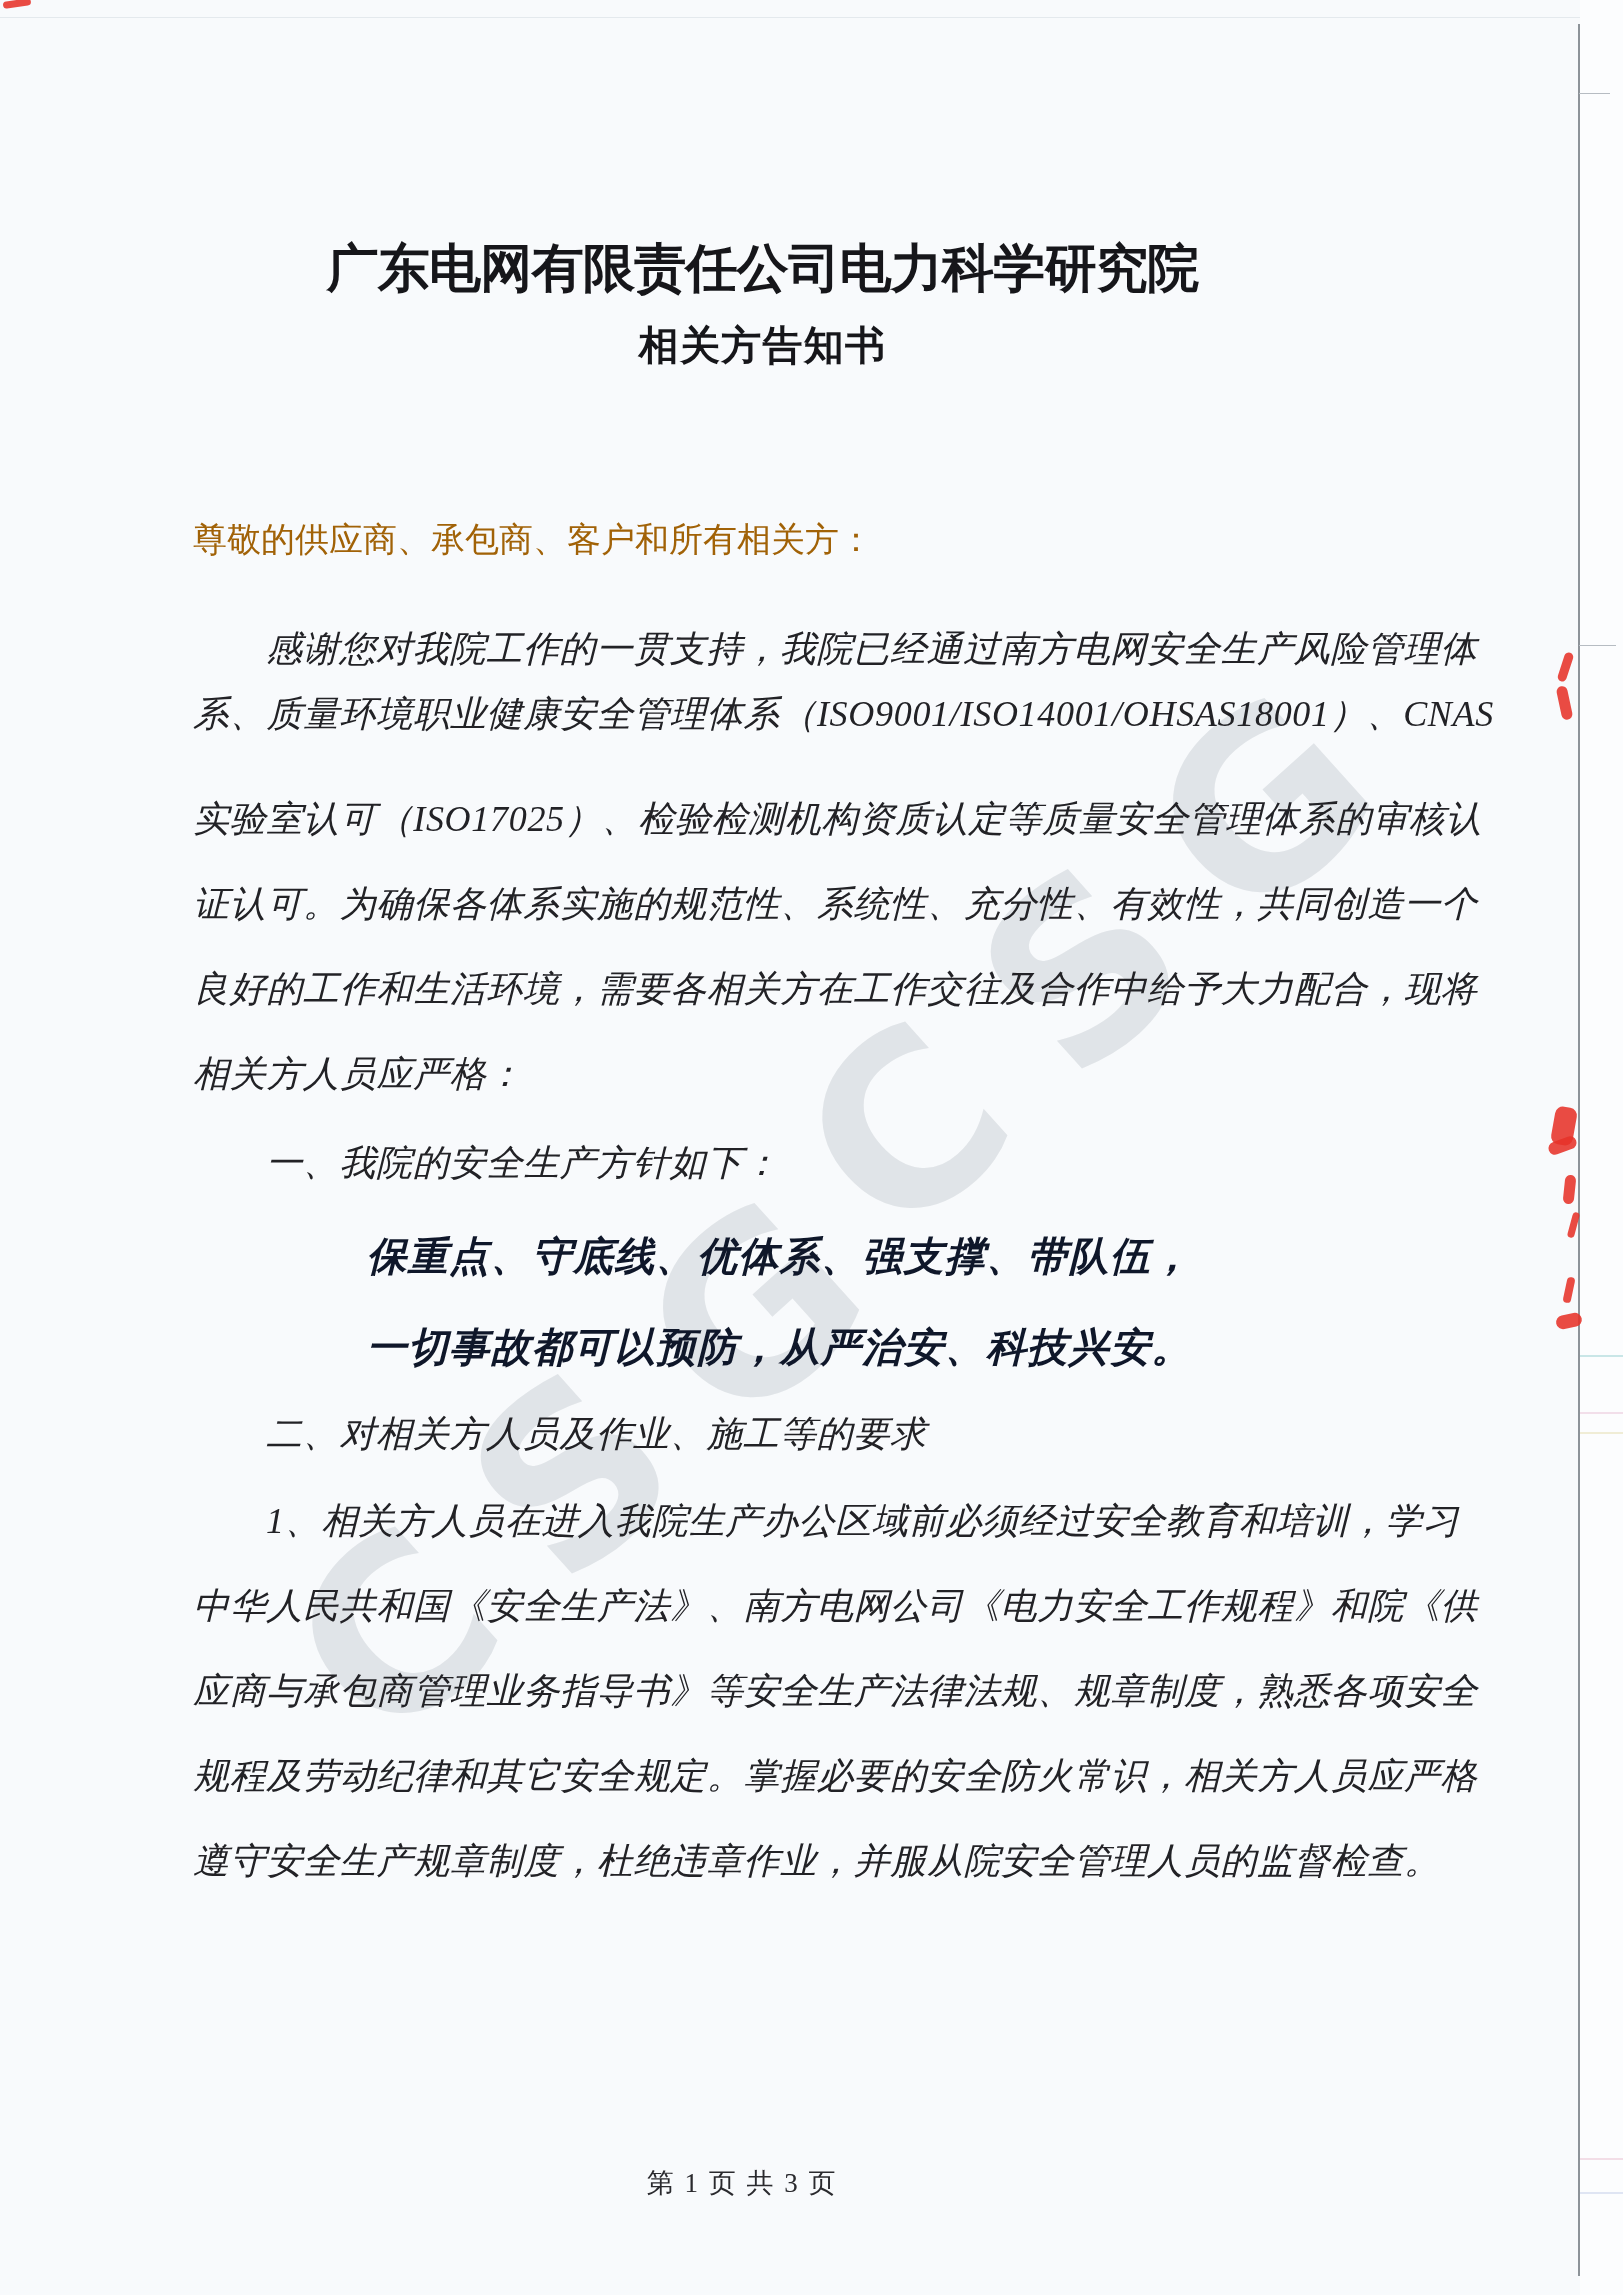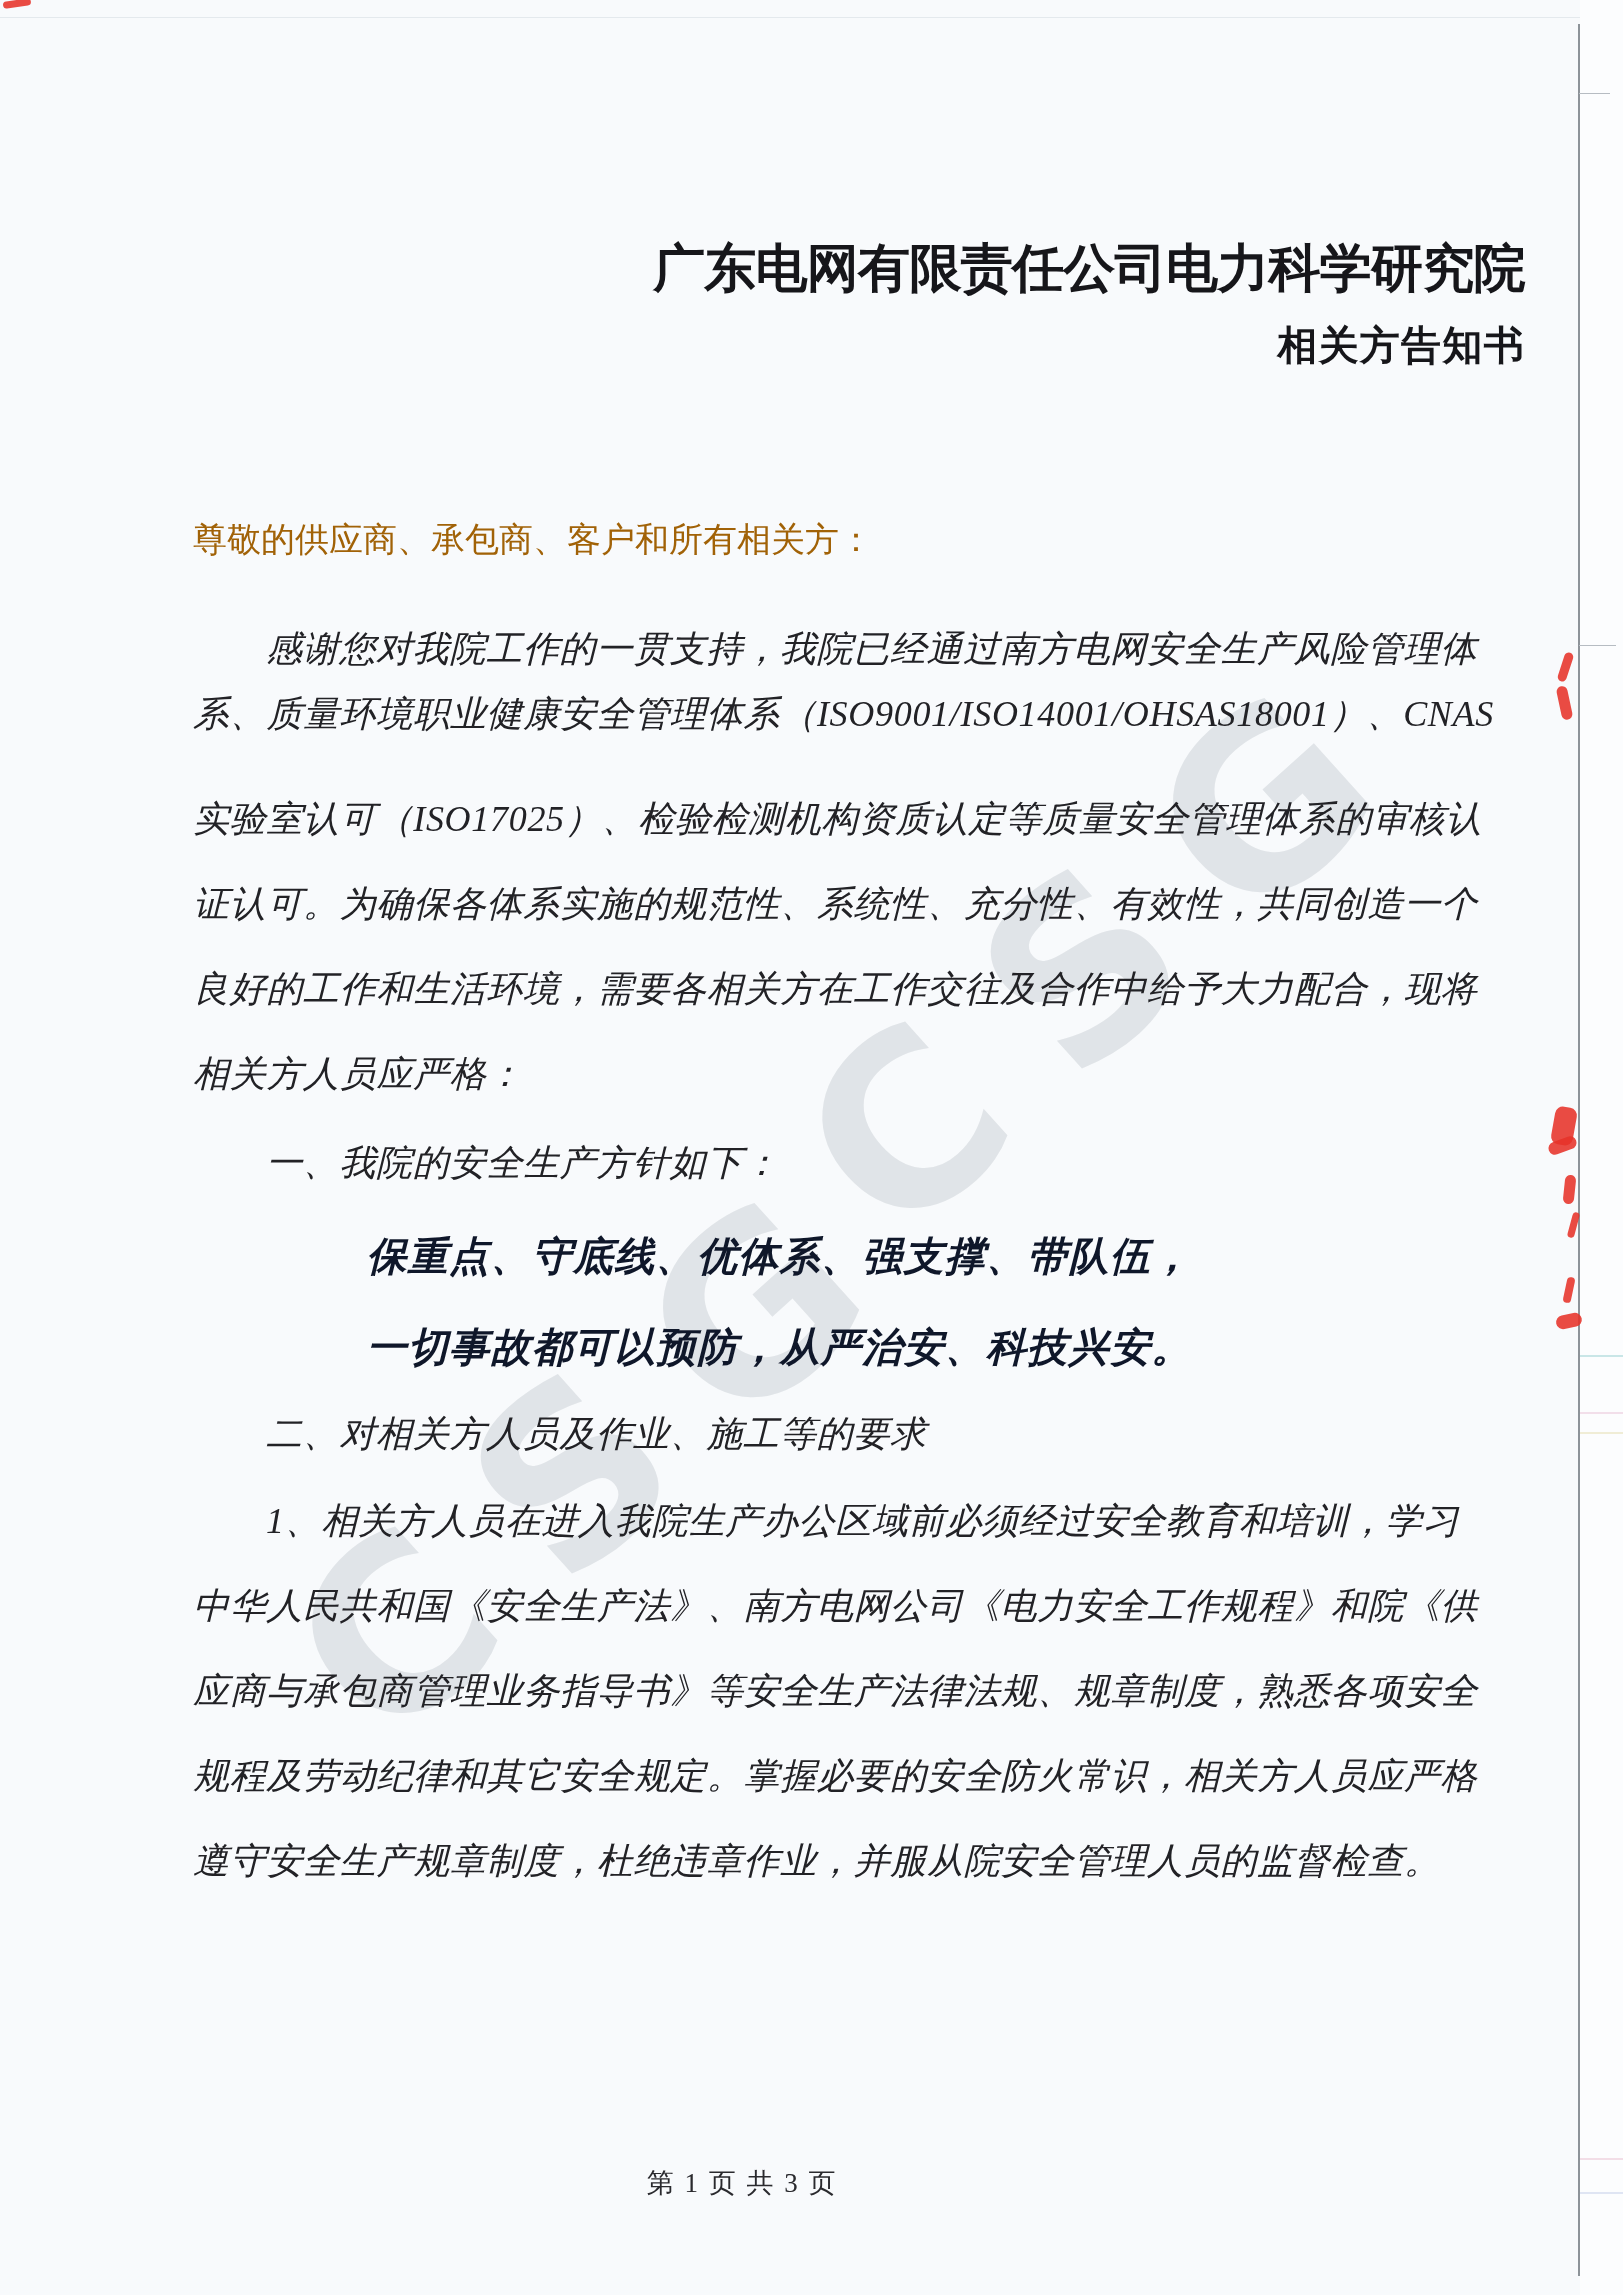--- a/index.html
+++ b/index.html
@@ -8,21 +8,21 @@
   .page{position:relative;width:1623px;height:2295px;background:#f8fafc;overflow:hidden;color:#26262a;}
 
   
   .wm{position:absolute;font-family:"DejaVu Sans",sans-serif;font-weight:bold;
       font-size:236px;letter-spacing:62px;color:#d0d5da;opacity:.58;
       transform:translate(-50%,-50%) rotate(-42deg);white-space:nowrap;z-index:1;}
   .wm1{left:1112px;top:944px;}
   .wm2{left:602px;top:1449px;}
 
   
-  .title{position:absolute;left:0;width:1525px;text-align:right;
+  .title{position:absolute;left:0;width:1525px;text-align:center;
          font-family:"Liberation Sans",sans-serif;font-weight:bold;color:#16161a;z-index:2;}
   .title1{top:234px;font-size:52px;letter-spacing:-0.7px;}
   .title2{top:318px;font-size:40px;letter-spacing:1.3px;}
 
   .salutation{position:absolute;left:193px;top:517px;font-size:34px;letter-spacing:0px;
               color:#a16207;z-index:2;white-space:nowrap;}
 
   
   .bline{position:absolute;left:193px;width:1230px;font-size:36px;letter-spacing:0.7px;
          white-space:nowrap;color:#222226;z-index:2;font-style:italic;}

